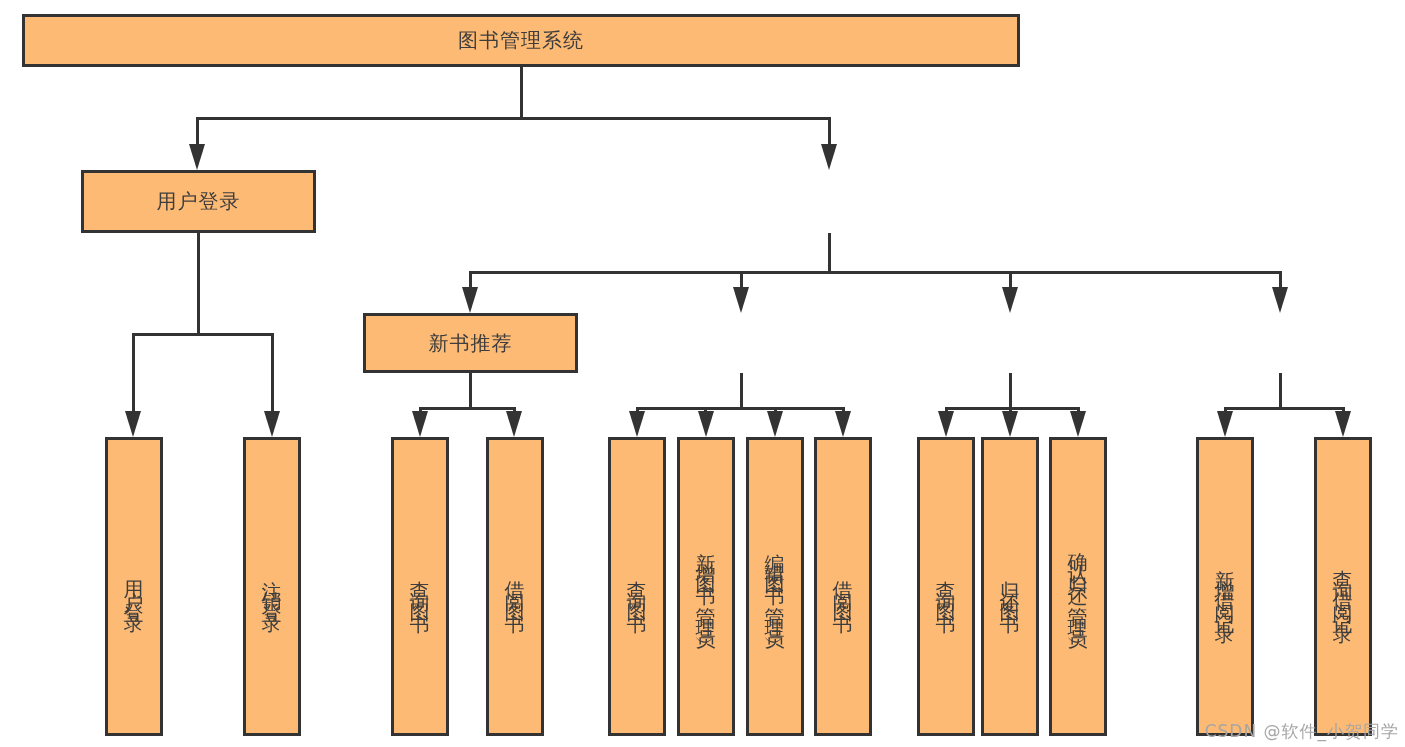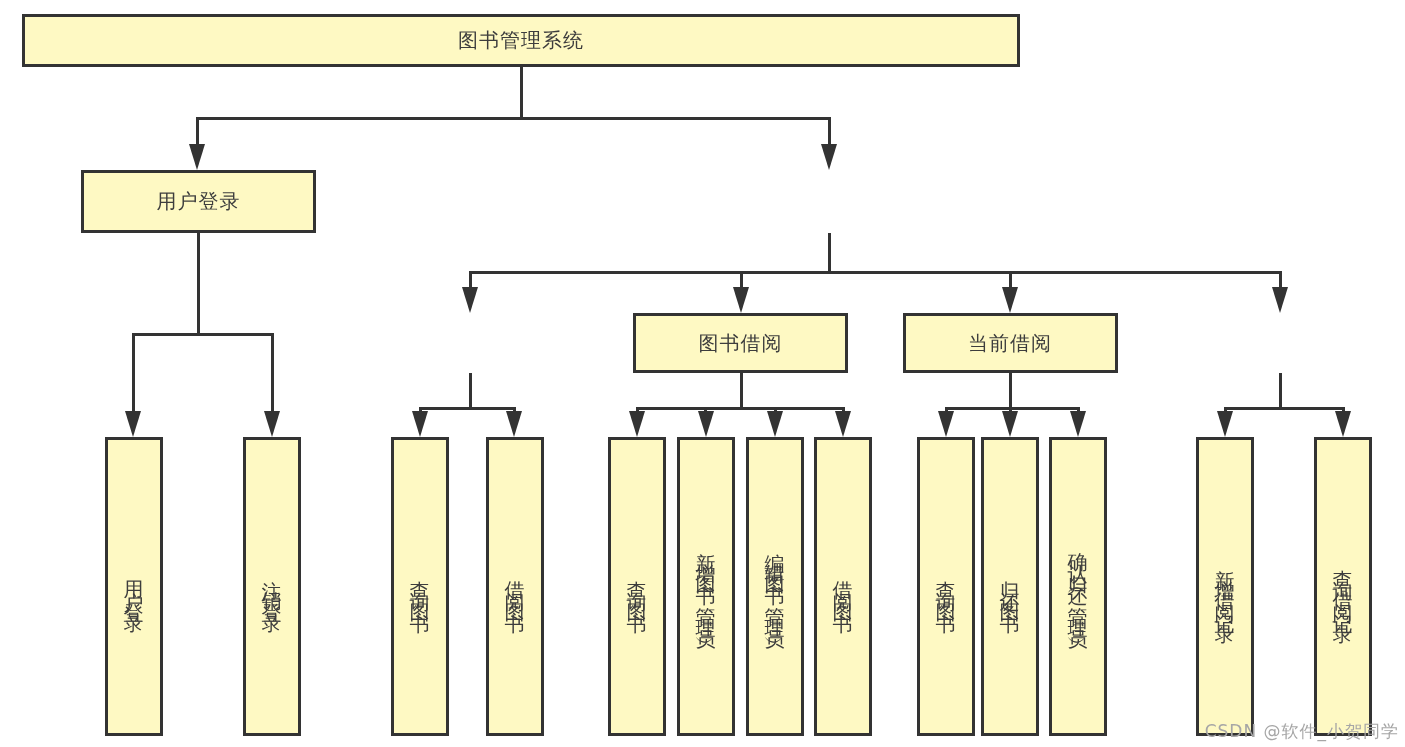--- a/index.html
+++ b/index.html
@@ -8,21 +8,21 @@
     width: 1405px;
     height: 747px;
     background: var(--background, #ffffff);
     font-family: "DejaVu Sans", "Liberation Sans", sans-serif;
     overflow: hidden;
   }
   .box {
     position: absolute;
     box-sizing: border-box;
     border: 3px solid var(--line, #333333);
-    background: #fef9c3;
+    background: #fdba74;
     color: var(--text, #3d3d3d);
     display: flex;
     align-items: center;
     justify-content: center;
   }
   .hbox { font-size: 20px; letter-spacing: 1px; }
   .vbox { width: 58px; top: 437px; height: 299px; font-size: 20px; }
   .vbox > span {
     writing-mode: vertical-rl;
     text-orientation: mixed;
@@ -84,25 +84,22 @@
   <div class="drop" style="left:131.5px; top:333px; height:78px;"></div>
   <div class="drop" style="left:270.5px; top:333px; height:78px;"></div>
 
   <div class="vline" style="left:827.5px; top:233px; height:38px;"></div>
   <div class="hline" style="left:468.5px; top:271px; width:812px;"></div>
   <div class="drop" style="left:468.5px; top:271px; height:16px;"></div>
   <div class="drop" style="left:739.5px; top:271px; height:16px;"></div>
   <div class="drop" style="left:1008.5px; top:271px; height:16px;"></div>
   <div class="drop" style="left:1278.5px; top:271px; height:16px;"></div>
 
-  <div class="box hbox" style="left:633px; top:313px; width:215px; height:60px;">
-    <span>图书借阅</span>
-  </div>
-  <div class="box hbox" style="left:902.5px; top:313px; width:215px; height:60px;">
-    <span>当前借阅</span>
+  <div class="box hbox" style="left:363px; top:313px; width:215px; height:60px;">
+    <span>新书推荐</span>
   </div>
 
   <div class="vline" style="left:468.5px; top:373px; height:34px;"></div>
   <div class="hline" style="left:418.5px; top:407px; width:96px;"></div>
   <div class="drop" style="left:418.5px; top:407px; height:4px;"></div>
   <div class="drop" style="left:512.5px; top:407px; height:4px;"></div>
 
   <div class="vline" style="left:739.5px; top:373px; height:34px;"></div>
   <div class="hline" style="left:635.5px; top:407px; width:208px;"></div>
   <div class="drop" style="left:635.5px; top:407px; height:4px;"></div>

